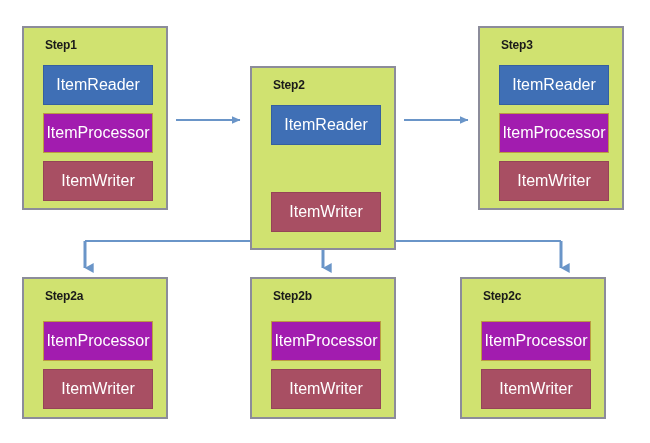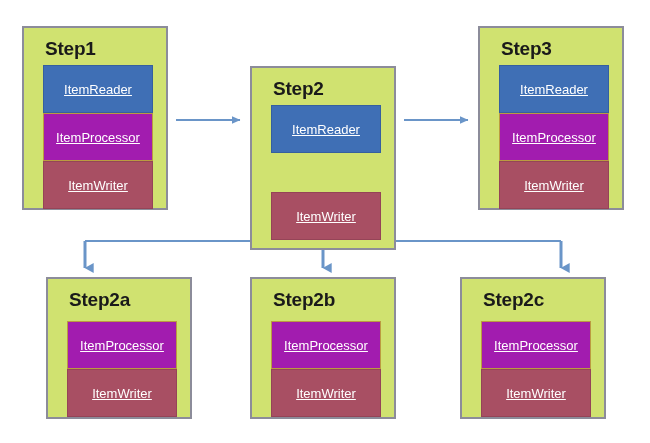--- a/index.html
+++ b/index.html
@@ -28,42 +28,41 @@
     position: absolute;
     box-sizing: border-box;
     background: #d0e270;
     border: 2px solid #8c8c9a;
     z-index: 3;
   }
   .step-title {
     position: absolute;
     left: 21px;
     top: 11px;
-    font-size: 19px;
+    font-size: 12px;
     font-weight: bold;
     color: #1a1a1a;
     letter-spacing: -0.2px;
     line-height: 1;
     white-space: nowrap;
   }
 
   
   .comp {
     position: absolute;
     box-sizing: border-box;
     left: 19px;
     width: 110px;
-    height: 48px;
+    height: 40px;
     display: flex;
     align-items: center;
     justify-content: center;
-    font-size: 13px;
+    font-size: 16px;
     color: #ffffff;
     white-space: nowrap;
-    text-decoration: underline;
   }
   .comp-reader {
     background: #3f6fb5;
     border: 1px solid #35609f;
   }
   .comp-processor {
     background: #a21caf;
     border: 1px solid #bb9b41;
   }
   .comp-writer {
@@ -129,21 +128,21 @@
         <div class="step-title">Step2</div>
         <div class="comp comp-reader" style="top: 37px;">ItemReader</div>
         <div class="comp comp-writer" style="top: 124px;">ItemWriter</div>
       </div>
       <div class="step-box" style="left: 478px; top: 26px; width: 146px; height: 184px; padding-left: 8px;">
         <div class="step-title">Step3</div>
         <div class="comp comp-reader" style="top: 37px;">ItemReader</div>
         <div class="comp comp-processor" style="top: 85px;">ItemProcessor</div>
         <div class="comp comp-writer" style="top: 133px;">ItemWriter</div>
       </div>
-      <div class="step-box" style="left: 22px; top: 277px; width: 146px; height: 142px; margin-left: 24px;">
+      <div class="step-box" style="left: 22px; top: 277px; width: 146px; height: 142px;">
         <div class="step-title">Step2a</div>
         <div class="comp comp-processor" style="top: 42px;">ItemProcessor</div>
         <div class="comp comp-writer" style="top: 90px;">ItemWriter</div>
       </div>
       <div class="step-box" style="left: 250px; top: 277px; width: 146px; height: 142px;">
         <div class="step-title">Step2b</div>
         <div class="comp comp-processor" style="top: 42px;">ItemProcessor</div>
         <div class="comp comp-writer" style="top: 90px;">ItemWriter</div>
       </div>
       <div class="step-box" style="left: 460px; top: 277px; width: 146px; height: 142px;">

